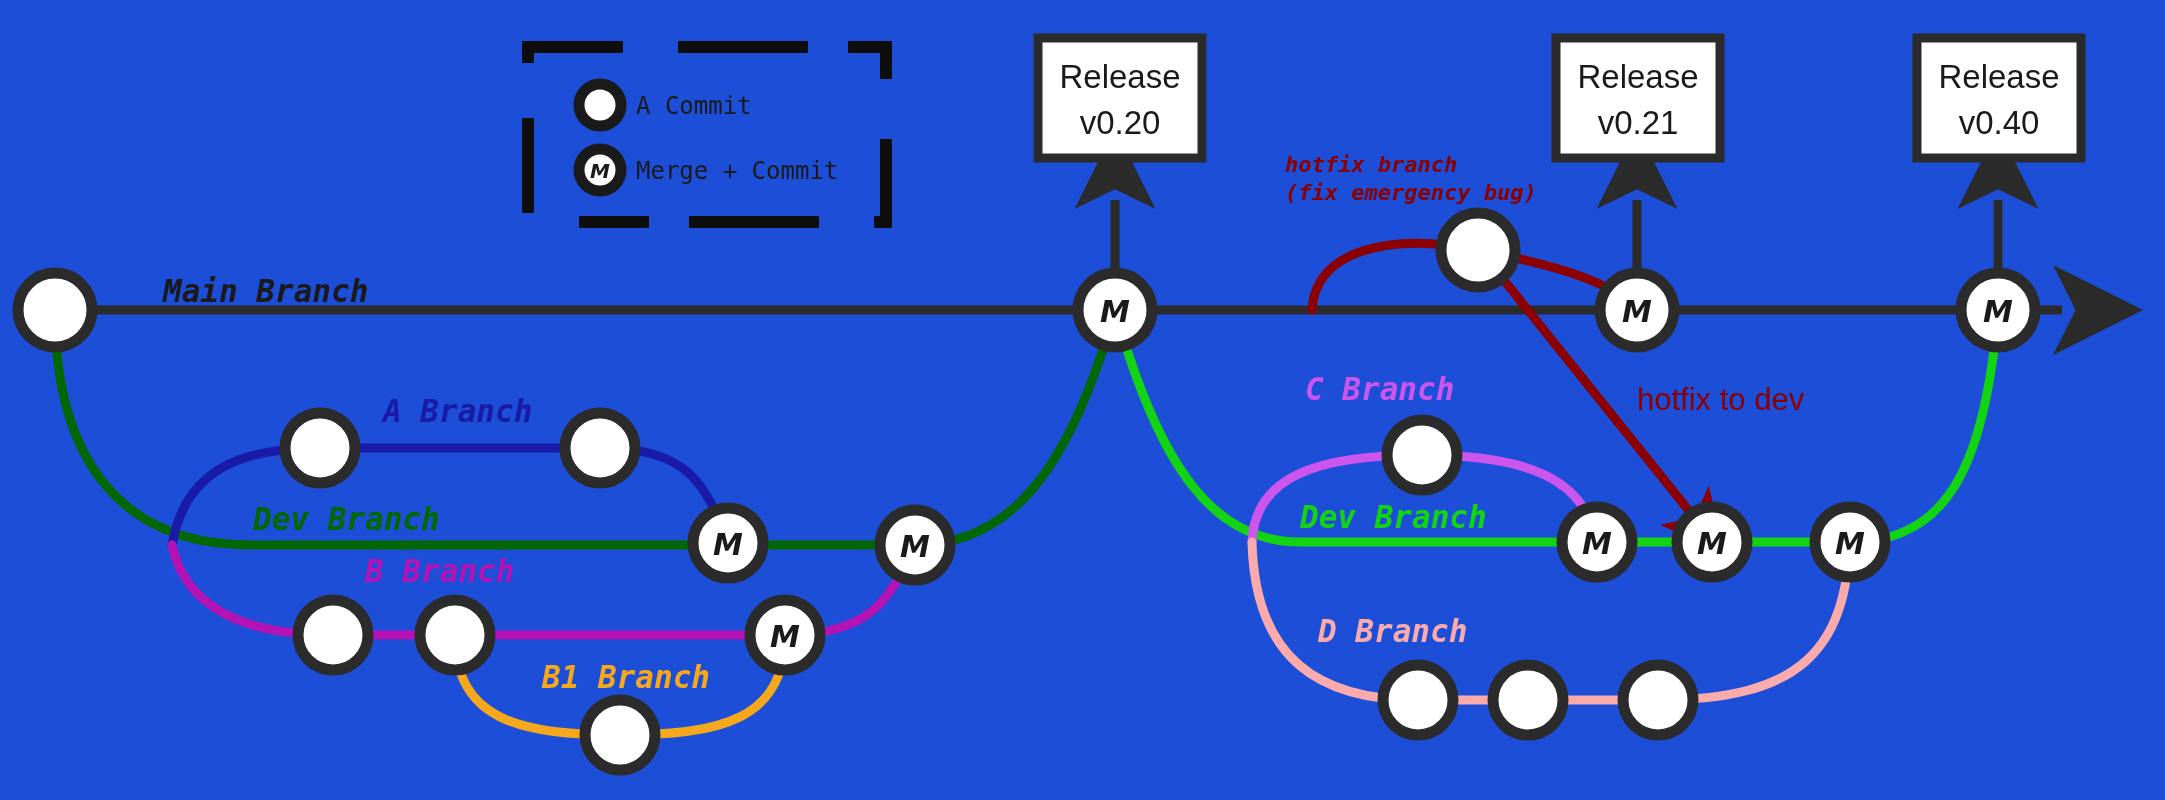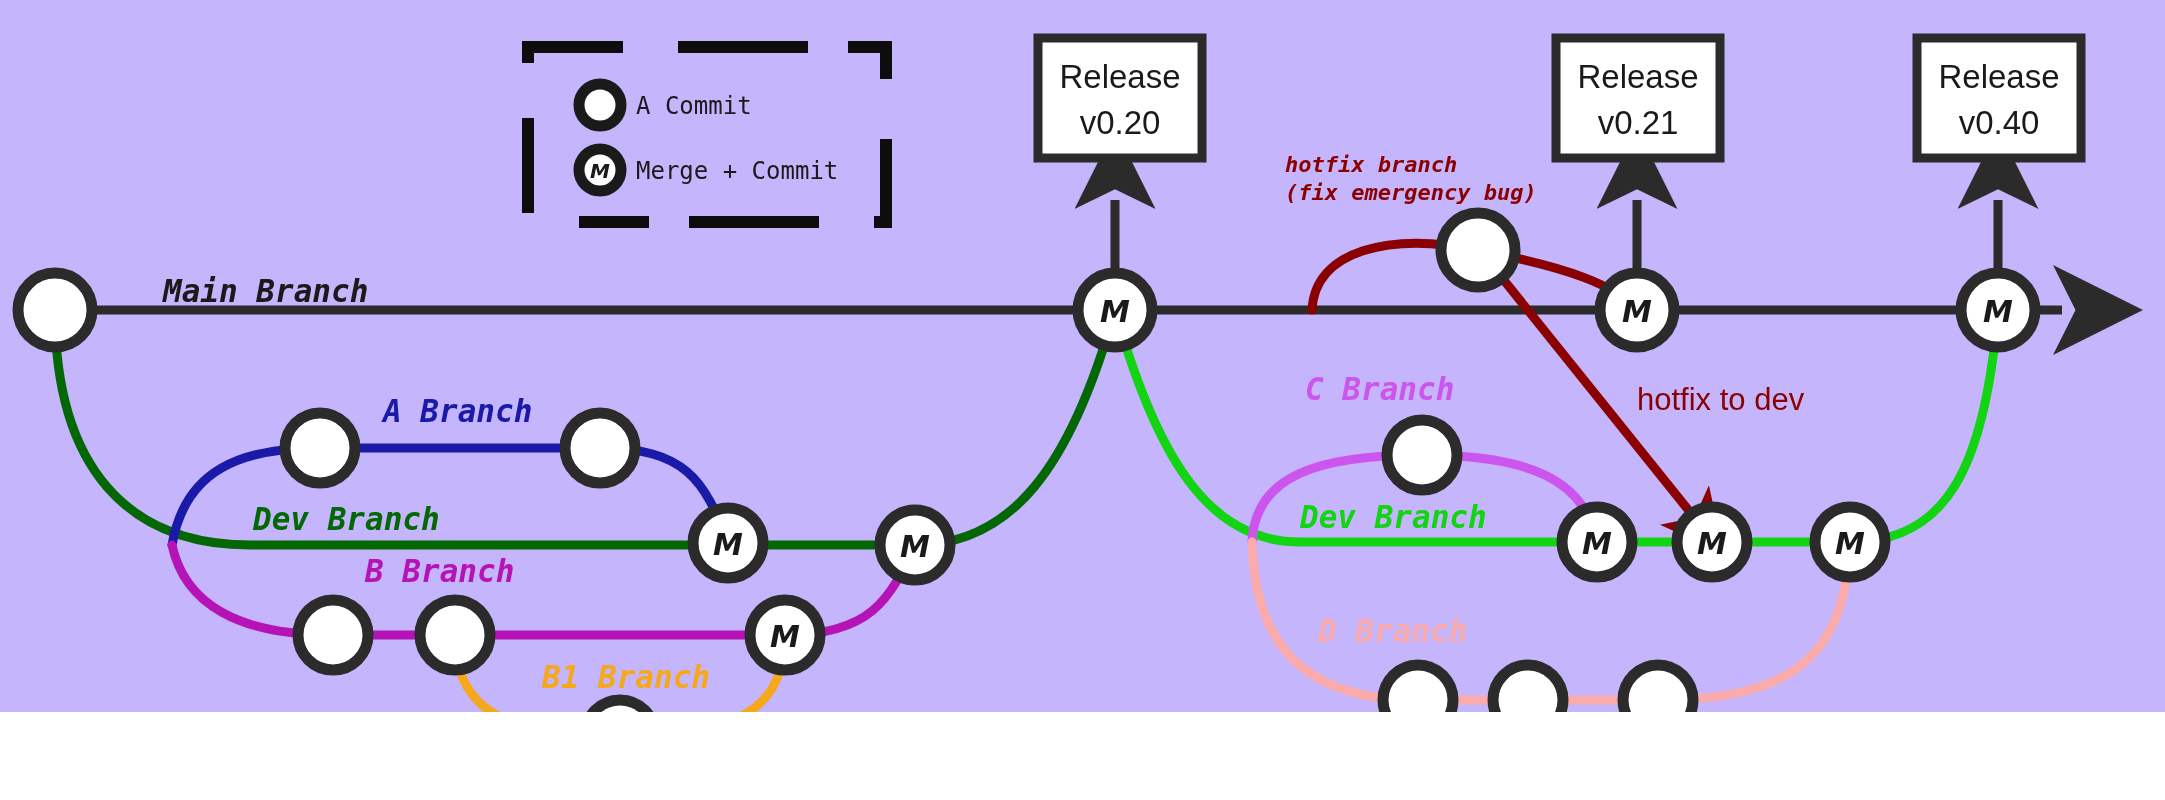--- a/index.html
+++ b/index.html
@@ -3,22 +3,22 @@
 <meta charset="utf-8">
 <style>
   html, body {
     margin: 0;
     padding: 0;
     background: #ffffff;
   }
   #stage {
     position: relative;
     width: 2165px;
-    height: 712px;
-    background: #c4b5fd;
+    height: 800px;
+    background: #1d4ed8;
     overflow: hidden;
     font-family: "DejaVu Sans Mono", monospace;
   }
   svg#diagram {
     position: absolute;
     left: 0; top: 0;
     width: 2165px;
     height: 800px;
   }
   .branch-label {

